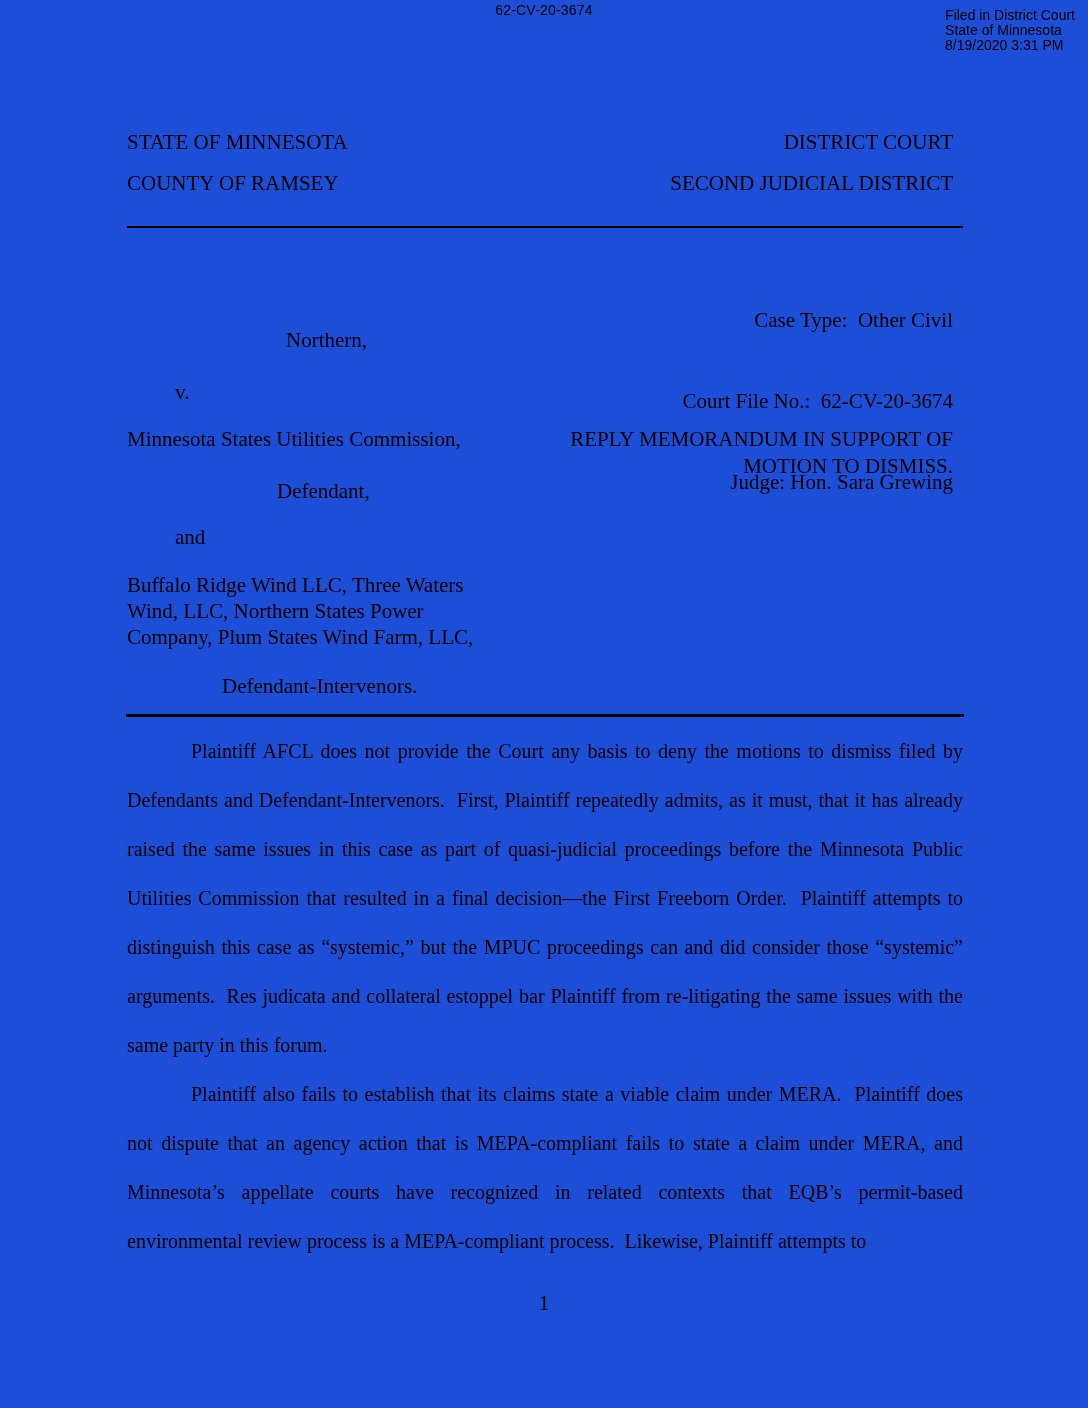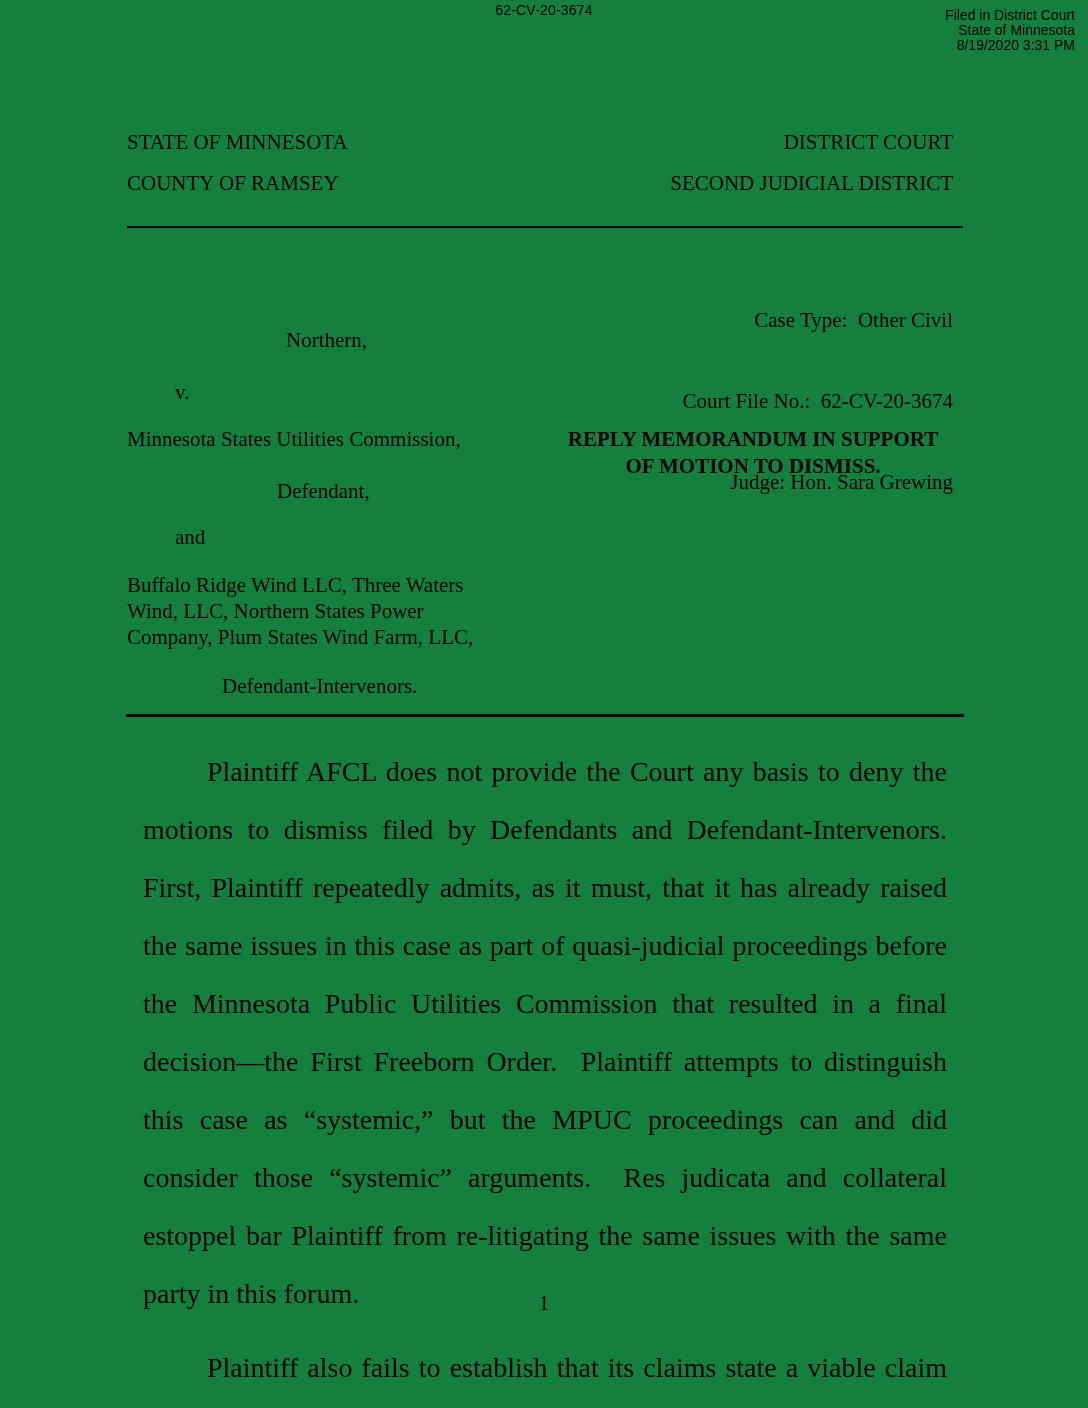--- a/index.html
+++ b/index.html
@@ -4,42 +4,41 @@
 <style>
   html, body {
     margin: 0;
     padding: 0;
     background: #e8e8e8;
   }
   .page {
     position: relative;
     width: 1088px;
     height: 1408px;
-    background: #15803d;
+    background: #1d4ed8;
     color: #000000;
     font-family: "Liberation Serif", serif;
     font-size: 21px;
     overflow: hidden;
   }
   
   .case-number-top {
     position: absolute;
     top: 2px;
     left: 0;
     width: 100%;
     text-align: center;
     font-family: "Liberation Sans", sans-serif;
     font-size: 14px;
     letter-spacing: 0.2px;
   }
   .filing-stamp {
     position: absolute;
     top: 8px;
     right: 13px;
-    text-align: right;
     font-family: "Liberation Sans", sans-serif;
     font-size: 14px;
     line-height: 15px;
   }
   
   .court-header {
     position: absolute;
     top: 130px;
     left: 127px;
     width: 836px;
@@ -91,35 +90,35 @@
     right: 10px;
     text-align: right;
     line-height: 27px;
     white-space: pre-wrap;
     margin-left: 28px;
   }
   .doc-title {
     top: 176px;
     right: 10px;
     width: 400px;
-    text-align: center;
-    font-weight: bold;
+    text-align: right;
+    font-weight: normal;
     line-height: 27px;
   }
   
   .body-text {
     position: absolute;
     top: 727px;
     left: 127px;
     width: 836px;
   }
   .body-text p {
-    margin: 16px;
-    font-size: 28px;
-    line-height: 58px;
+    margin: 0;
+    font-size: 20px;
+    line-height: 49px;
     text-align: justify;
     text-indent: 64px;
     white-space: pre-wrap;
   }
   .page-number {
     position: absolute;
     top: 1291px;
     left: 0;
     width: 100%;
     text-align: center;

